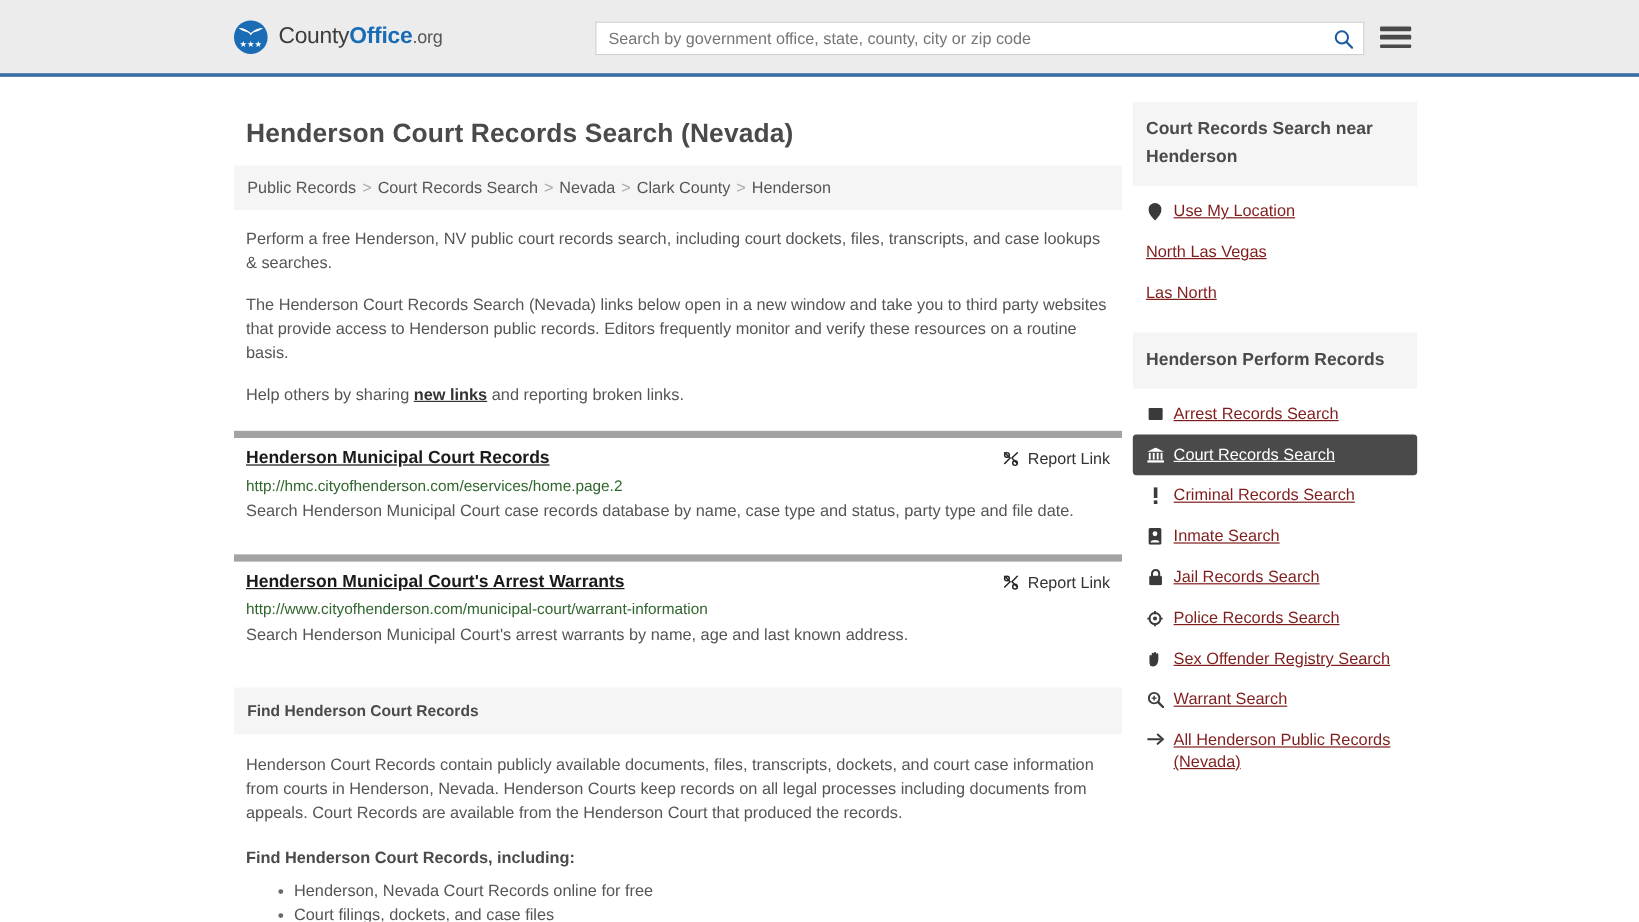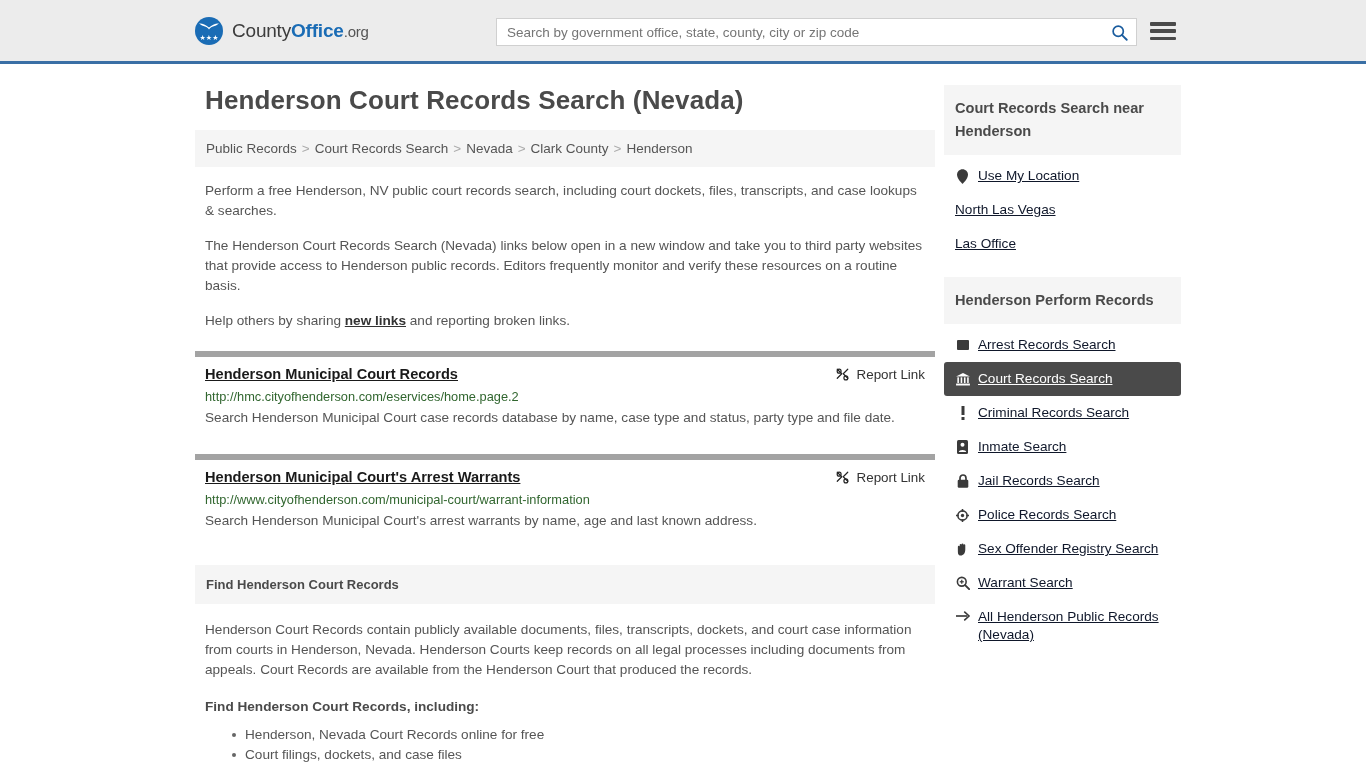--- a/index.html
+++ b/index.html
@@ -119,24 +119,24 @@
   .container {
     display: flex;
     padding-left: 195px;
     padding-right: 185px;
     padding-top: 21px;
   }
   .main-col { width: 740px; flex: 0 0 740px; }
   .side-col { width: 237px; flex: 0 0 237px; margin-left: 9px; }
 
   h1.page-title {
-    font-size: 26px;
+    font-size: 22px;
     font-weight: bold;
     color: #4a4a4a;
-    margin: 0 0 14px 10px;
+    margin: 13px 0 14px 10px;
     letter-spacing: 0.1px;
   }
 
   .breadcrumb {
     background: #f5f5f5;
     padding: 11px 11px;
     font-size: 13.5px;
     color: #555;
     margin-bottom: 14px;
   }
@@ -254,21 +254,21 @@
     color: #4a4a4a;
     line-height: 23px;
   }
   .widget-body { padding-top: 4px; }
   .side-link {
     display: flex;
     align-items: center;
     gap: 8px;
     padding: 8px 11px;
     font-size: 13.6px;
-    color: #0f172a;
+    color: #7f1d1d;
     text-decoration: none;
     border-radius: 3px;
     line-height: 18px;
   }
   .side-link .lbl {
     text-decoration: underline;
   }
   .side-link.active {
     background: #4a4a4a;
     color: #ffffff;
@@ -387,21 +387,21 @@
               <svg width="11" height="15" viewBox="0 0 12 16">
                 <path d="M6 0 C2.7 0 0 2.7 0 6 C0 10.5 6 16 6 16 C6 16 12 10.5 12 6 C12 2.7 9.3 0 6 0 Z" fill="#3a3a3a"></path>
               </svg>
             </span>
             <span class="lbl">Use My Location</span>
           </a>
           <a class="side-link no-ico" href="#">
             <span class="lbl">North Las Vegas</span>
           </a>
           <a class="side-link no-ico" href="#">
-            <span class="lbl">Las Office</span>
+            <span class="lbl">Las North</span>
           </a>
         </div>
       </div>
 
       <div class="widget">
         <div class="widget-head">Henderson Perform Records</div>
         <div class="widget-body">
 
           <a class="side-link" href="#">
             <span class="side-ico">

